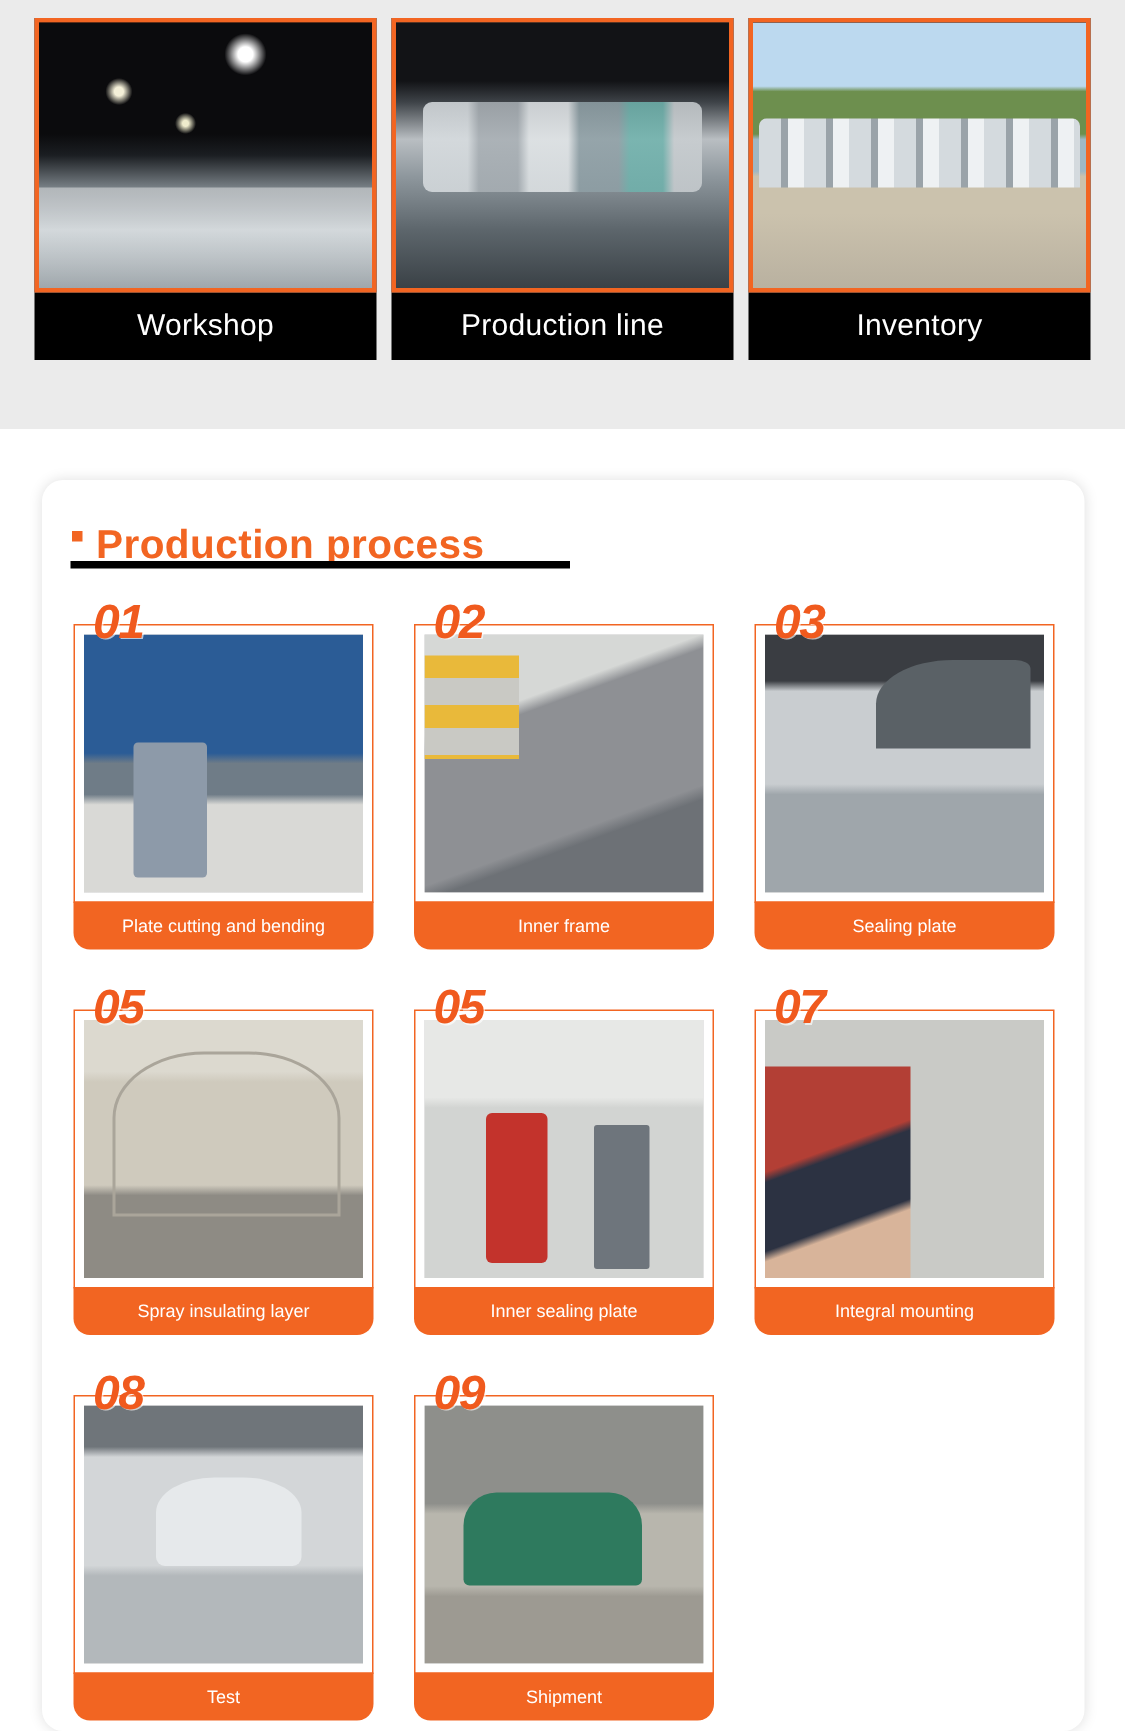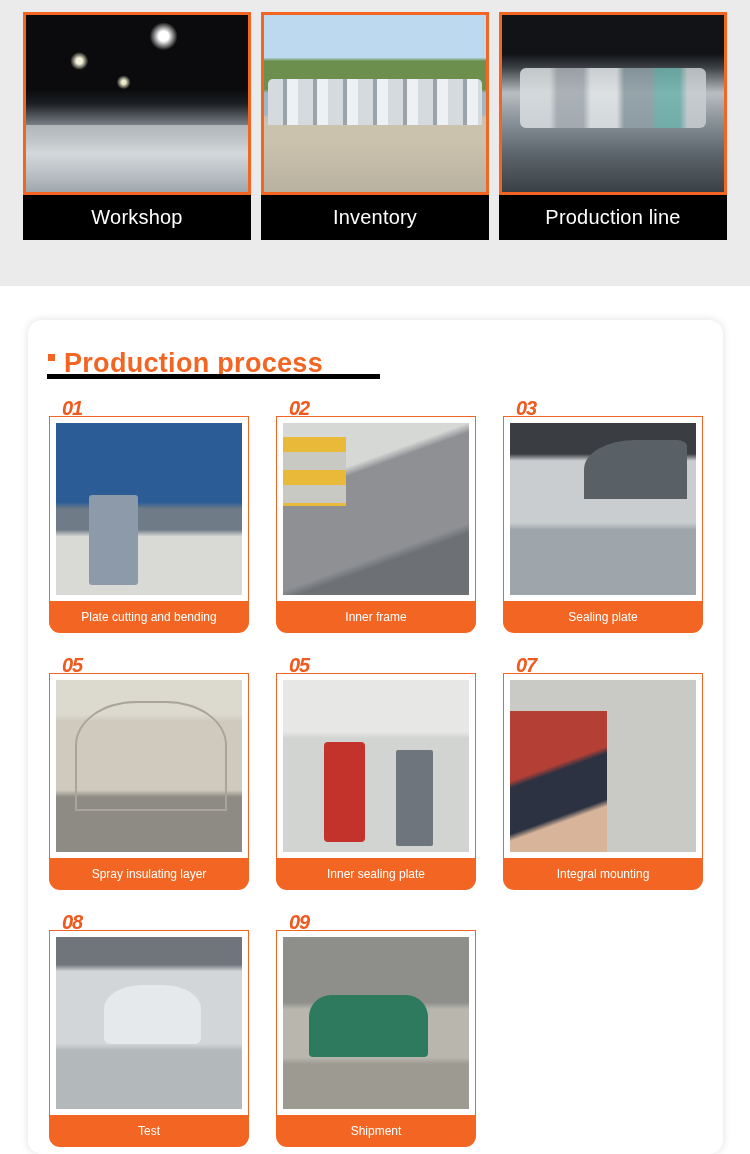--- a/index.html
+++ b/index.html
@@ -111,21 +111,21 @@
 
   .step {
     width: 200px;
     position: relative;
     padding-top: 18px;
   }
 
   .step-number {
     position: absolute;
     left: 13px; top: 0px;
-    font-size: 20px;
+    font-size: 32px;
     font-weight: bold;
     font-style: italic;
     color: #f05a1e;
     line-height: 1;
     z-index: 3;
     letter-spacing: -1px;
     text-shadow: 1px 1px 0 rgba(255,255,255,0.65);
   }
 
   .step-frame {
@@ -218,29 +218,29 @@
   <div class="facility-band">
     <div class="facility-row" id="facility-row">
         <div class="facility-card">
           <div class="facility-photo">
             <div class="ph ph-workshop"></div>
           </div>
           <div class="facility-label">Workshop</div>
         </div>
         <div class="facility-card">
           <div class="facility-photo">
-            <div class="ph ph-inventory"></div>
-          </div>
-          <div class="facility-label">Inventory</div>
+            <div class="ph ph-prodline"></div>
+          </div>
+          <div class="facility-label">Production line</div>
         </div>
         <div class="facility-card">
           <div class="facility-photo">
-            <div class="ph ph-prodline"></div>
-          </div>
-          <div class="facility-label">Production line</div>
+            <div class="ph ph-inventory"></div>
+          </div>
+          <div class="facility-label">Inventory</div>
         </div>
       </div>
   </div>
 
   <div class="process-card">
 
     <div class="section-title-wrap">
       <span class="title-bullet"></span>
       <span class="section-title">Production process</span>
     </div>

